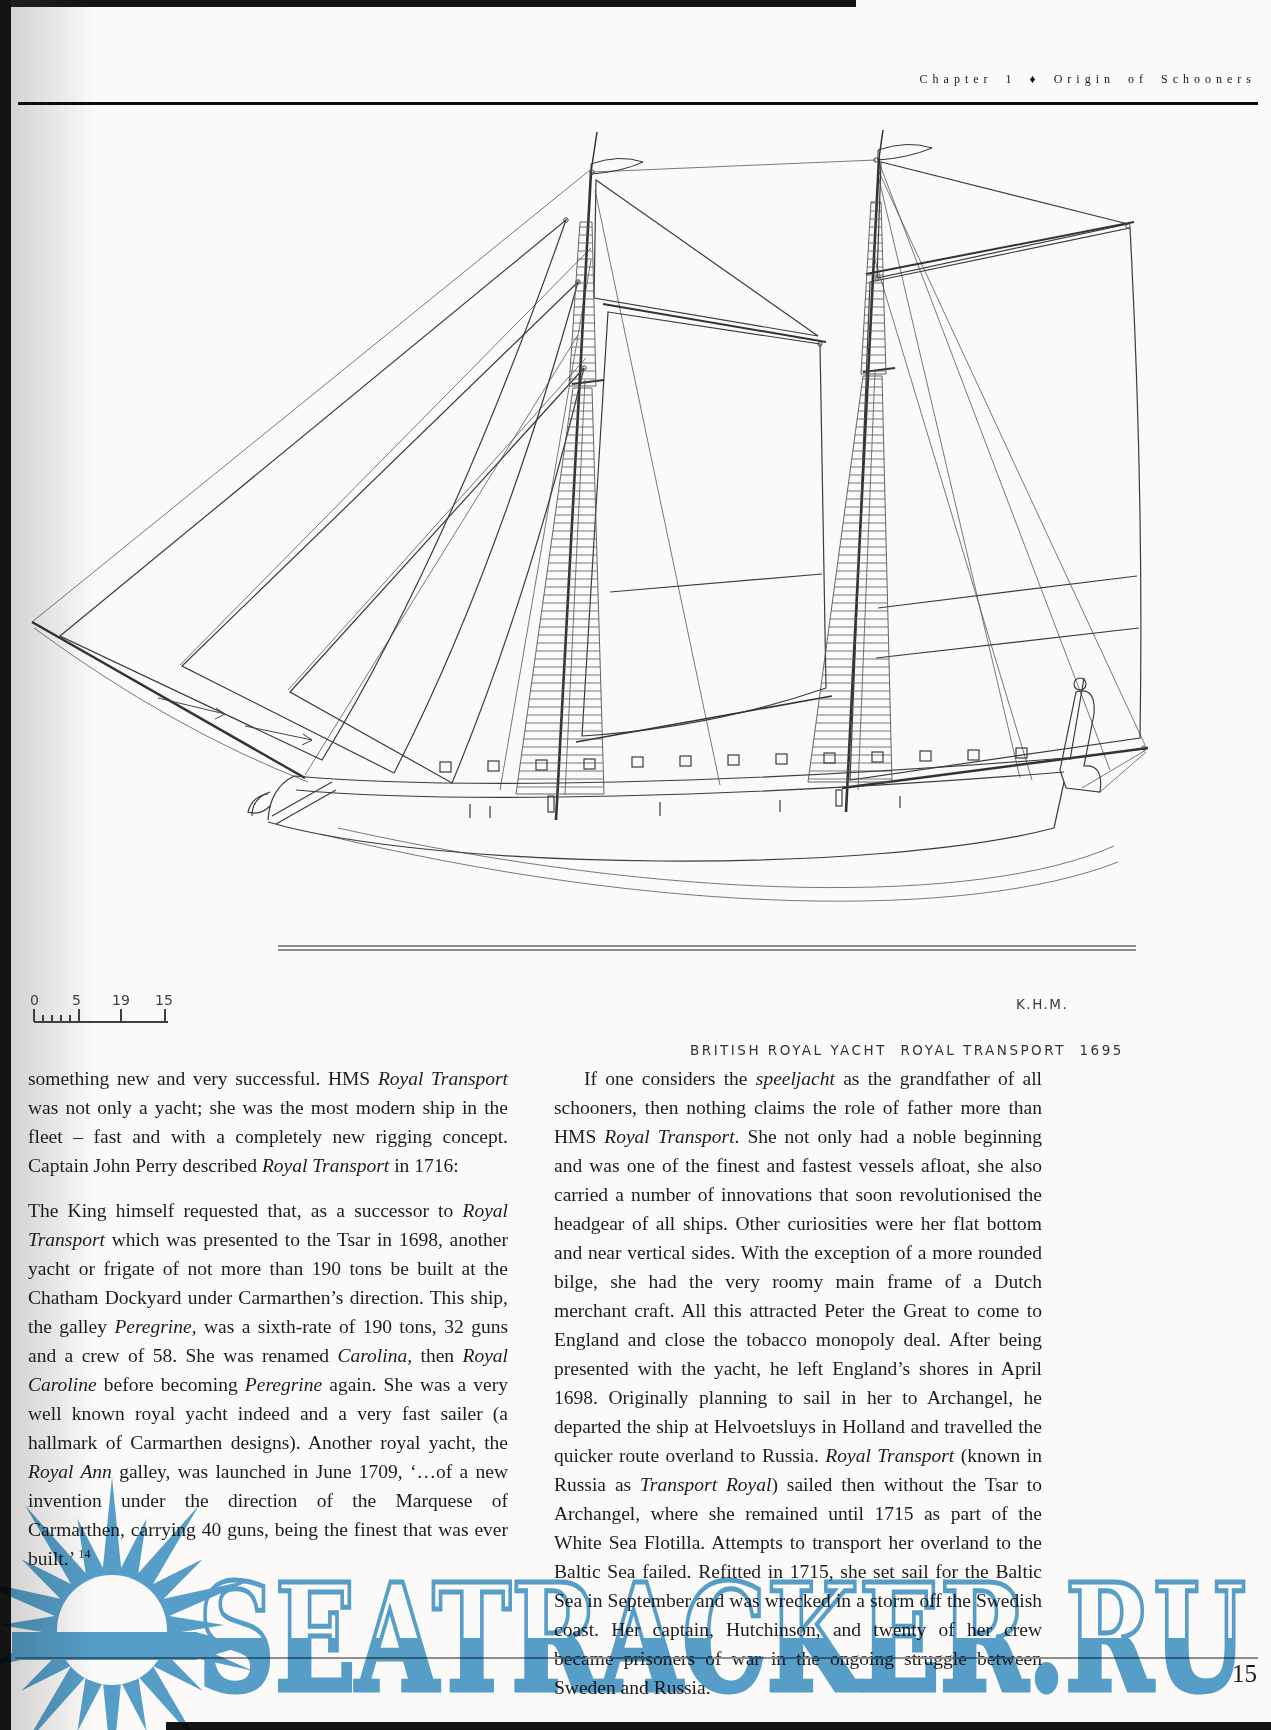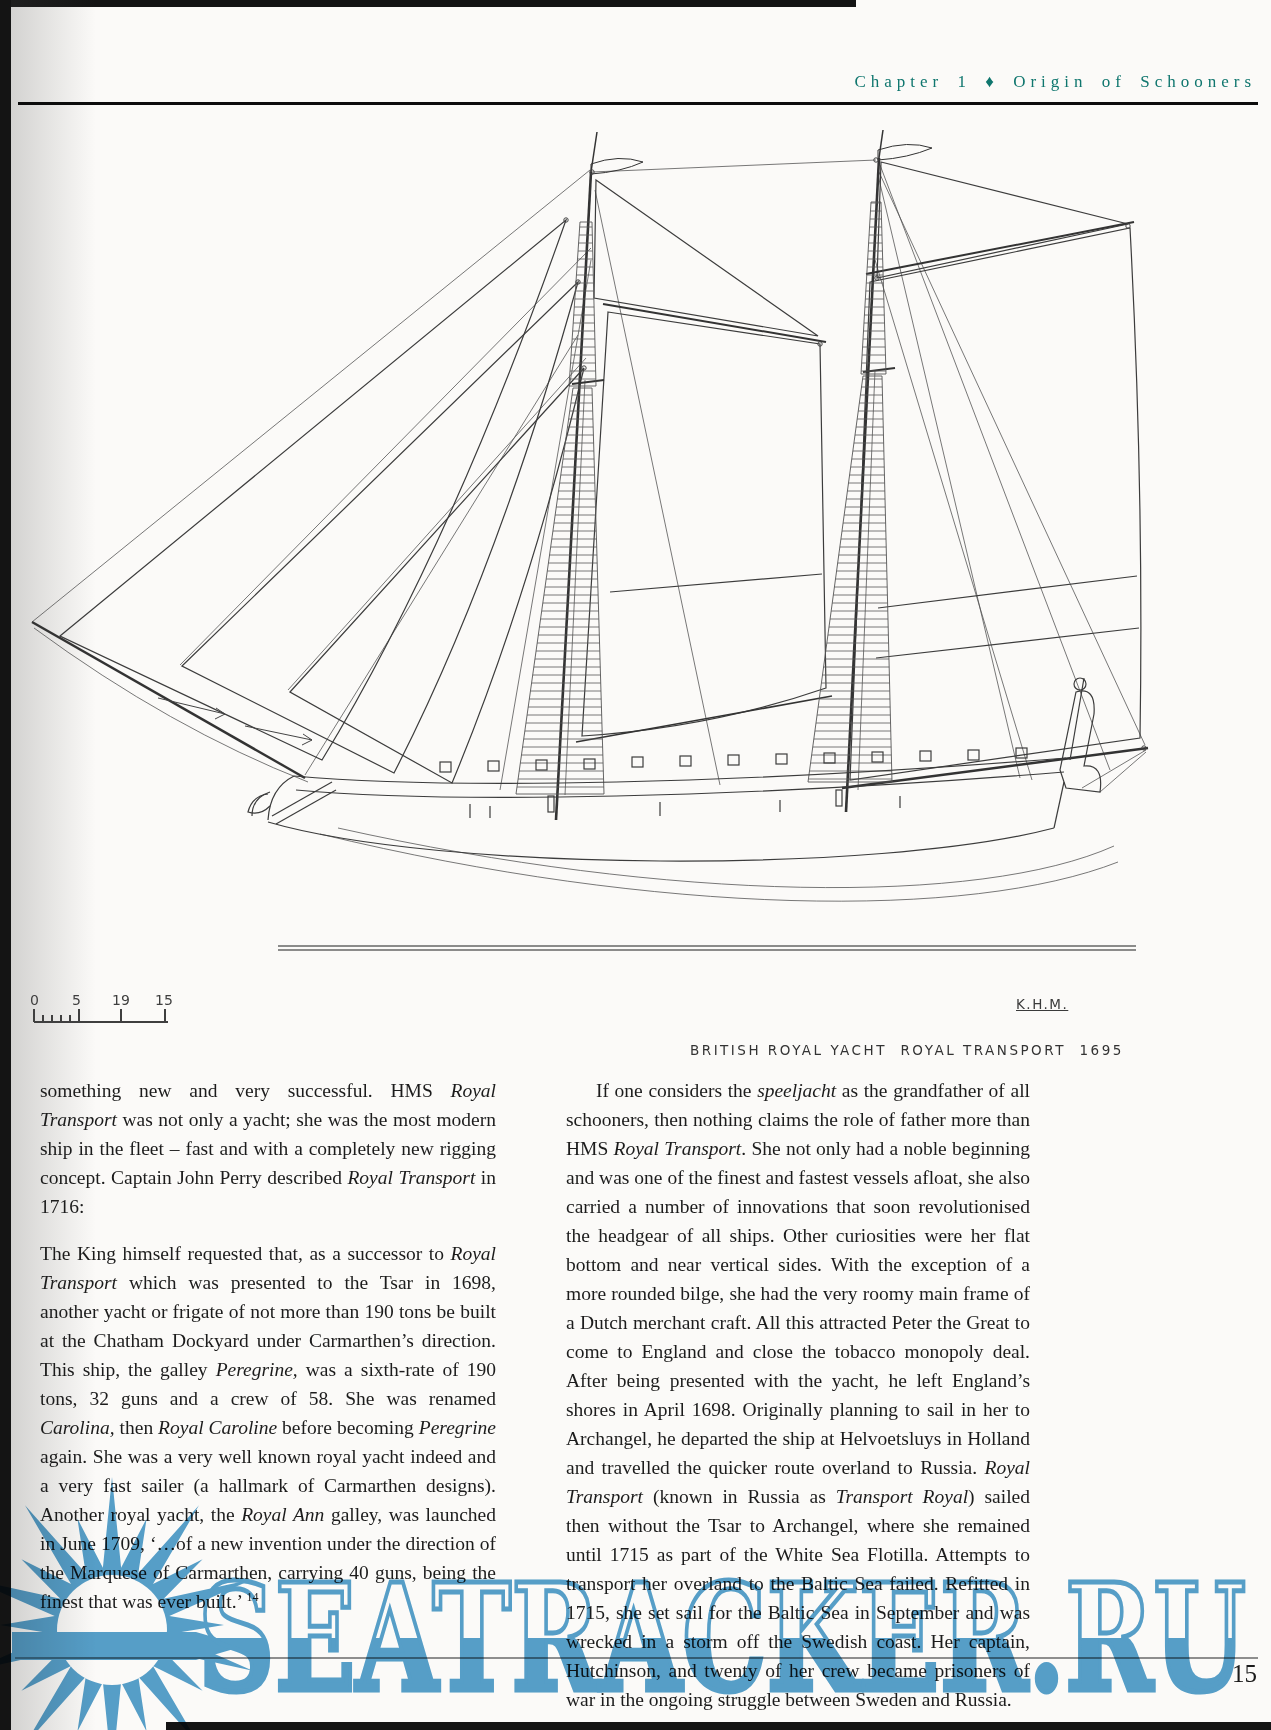--- a/index.html
+++ b/index.html
@@ -6,39 +6,39 @@
   .page{position:relative;width:1271px;height:1730px;background:#fbfaf8;overflow:hidden;
         font-family:"Liberation Serif",serif;color:#1c1c1c;}
   
   .edge{position:absolute;background:#141414;}
   .edge-left{left:0;top:0;width:11px;height:1730px;}
   .edge-top{left:0;top:0;width:856px;height:7px;}
   .edge-bottom{left:166px;top:1722px;width:1105px;height:8px;}
   .gutter{position:absolute;left:11px;top:0;width:85px;height:100%;
           background:linear-gradient(90deg,rgba(70,70,70,.22),rgba(70,70,70,0));pointer-events:none;}
   
-  .chapter-header{position:absolute;top:72px;right:15px;font-size:17px;letter-spacing:5px;
-                  word-spacing:5px;color:#0f766e;white-space:nowrap;}
+  .chapter-header{position:absolute;top:72px;right:15px;font-size:12px;letter-spacing:5px;
+                  word-spacing:5px;color:#0f172a;white-space:nowrap;}
   .header-rule{position:absolute;left:18px;top:102px;width:1240px;height:2.5px;background:#0c0c0c;}
   
   .ship-wrap{position:absolute;left:20px;top:130px;width:1140px;height:870px;}
   .fig-caption{position:absolute;left:690px;top:1022px;width:380px;text-align:center;
                font-family:"DejaVu Sans",sans-serif;font-size:13.5px;letter-spacing:2.5px;
                color:#333;white-space:pre;margin-top:20px;}
   .fig-signature{position:absolute;left:1016px;top:996px;font-family:"DejaVu Sans",sans-serif;
-                 font-size:13.5px;letter-spacing:1.5px;color:#3a3a3a;text-decoration:underline;}
+                 font-size:13.5px;letter-spacing:1.5px;color:#3a3a3a;}
   .scalebar{position:absolute;left:28px;top:992px;width:152px;height:38px;
             font-family:"DejaVu Sans",sans-serif;font-size:14px;color:#3f3f3f;}
   .scalebar .num{position:absolute;top:0;}
   .scalebar svg{position:absolute;left:0;top:0;}
   
   .col{position:absolute;top:1058px;font-size:19.5px;line-height:29px;text-align:justify;}
   .col-left{left:22px;width:492px;}
   .col-right{left:548px;width:500px;font-family:Liberation Serif, serif;}
-  .col p{margin:18px;}
+  .col p{margin:6px;}
   .col p.spaced{margin-top:16px;}
   .col p.indent{text-indent:30px;}
   .quote{margin:16px 10px 0 16px !important;font-size:18.2px;line-height:28.4px;}
   sup{font-size:12px;line-height:0;}
   .margin-note{position:absolute;left:1083px;top:1060px;width:178px;font-size:17.5px;
                line-height:23.5px;font-weight:bold;text-align:left;}
   
   .footer-rule{position:absolute;left:15px;top:1657px;width:1243px;height:2px;background:#8e8e8e;}
   .page-number{position:absolute;left:1232px;top:1660px;font-size:25px;color:#1a1a1a;}
   

